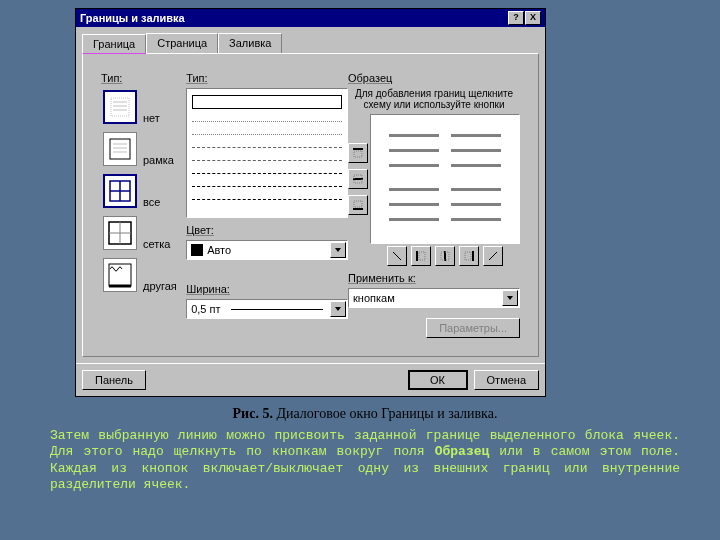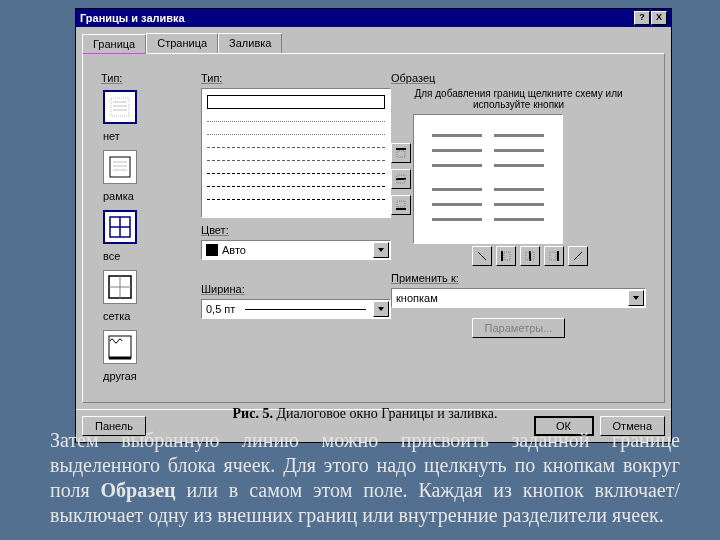--- a/index.html
+++ b/index.html
@@ -8,21 +8,21 @@
     font-family: "MS Sans Serif", Tahoma, sans-serif;
     font-size: 11px;
     color: #000;
     width: 720px;
     height: 540px;
     position: relative;
   }
   .dialog {
     position: absolute;
     left: 75px; top: 8px;
-    width: 597px;
+    width: 471px;
     background: #c0c0c0;
     border: 1px solid #000;
   }
   .titlebar {
     background: #000080;
     color: #fff;
     font-weight: bold;
     padding: 2px 4px;
     display: flex;
     justify-content: space-between;
@@ -64,23 +64,22 @@
     display: flex;
     position: relative;
   }
   .col { display: flex; flex-direction: column; }
   .col1 { width: 100px; }
   .col2 { width: 190px; }
   .col3 { flex: 1; }
   .section-label { font-size: 11px; margin-bottom: 4px; text-decoration: underline; text-decoration-color: #808080;}
   .type-opts { display: flex; flex-direction: column; gap: 4px; }
   .type-opt {
-    display: flex; align-items: flex-start; gap: 6px;
+    display: flex; align-items: flex-end; gap: 6px;
     padding: 2px;
-    flex-direction: column;
   }
   .type-opt.selected { }
   .opt-icon {
     width: 34px; height: 34px;
     background: #fff;
     border: 1px solid #808080;
   }
   .opt-icon.sel { border: 2px solid #000080; }
   .opt-icon svg { display: block; }
   .opt-label { font-size: 11px; }
@@ -147,21 +146,21 @@
     border-top: 1px solid #808080;
     border-left: 1px solid #808080;
     border-right: 1px solid #fff;
     border-bottom: 1px solid #fff;
     padding: 10px;
   }
   .preview-inner { width: 100%; height: 100%; position: relative; }
   .prv-line { position: absolute; background: #808080; height: 3px; left: 6%; right: 55%; }
   .prv-line.r { left: 55%; right: 6%; }
   .bottom-btns { display: flex; gap: 4px; justify-content: center; margin-top: 2px; }
-  .params-row { margin-top: 10px; display: flex; justify-content: center; }
+  .params-row { margin-top: 10px; display: flex; justify-content: flex-end; }
   .btn {
     background: #c0c0c0;
     border-top: 1px solid #fff;
     border-left: 1px solid #fff;
     border-right: 1px solid #000;
     border-bottom: 1px solid #000;
     padding: 3px 12px;
     font-size: 11px;
     min-width: 60px;
     text-align: center;
@@ -178,24 +177,24 @@
     left: 50px; right: 40px; top: 406px;
     text-align: center;
     font-family: "Times New Roman", serif;
     font-size: 14px;
     color: #000;
   }
   .caption .fignum { font-weight: bold; }
   .body-text {
     position: absolute;
     left: 50px; right: 40px; top: 428px;
-    font-family: Liberation Serif, serif;
-    font-size: 20px;
+    font-family: Liberation Mono, monospace;
+    font-size: 13px;
     line-height: 1.25;
-    color: #e5e5e5;
+    color: #bef264;
     text-align: justify;
   }
   .body-text b { font-weight: bold; }
   .width-sample { flex:1; height: 1px; background:#000; margin: 0 6px; align-self:center; }
 </style>
 </head>
 <body>
 
 <div class="dialog">
   <div class="titlebar">

